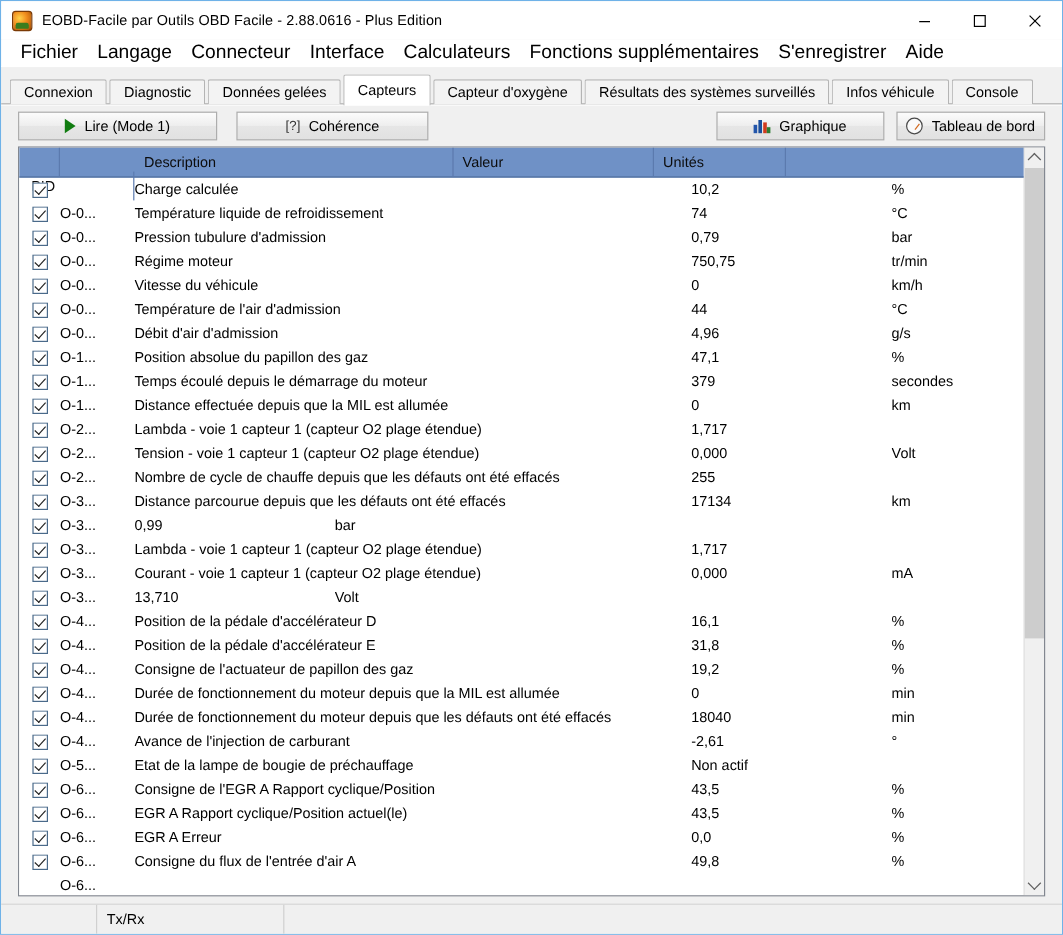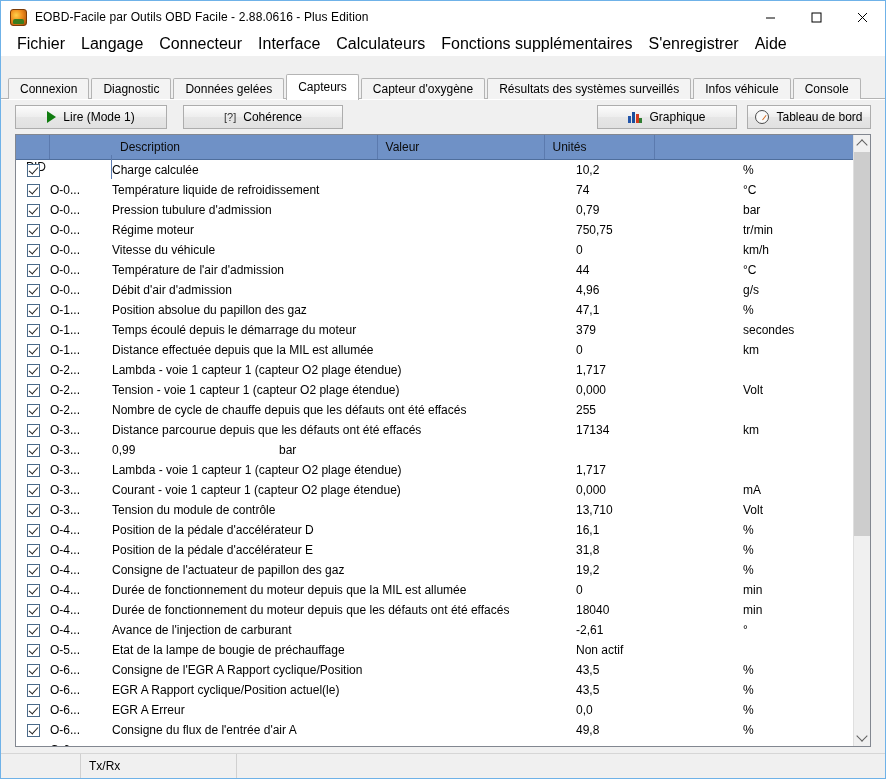--- a/index.html
+++ b/index.html
@@ -53,21 +53,21 @@
     background:#ffffff;
     display:flex;align-items:center;
     padding-left:8px;
     border-bottom:1px solid #ffffff;
   }
   .menuitem{
     padding:2px 8px;font-size:16px;color:#000;white-space:nowrap;
   }
   
   .tabstrip-wrap{
-    flex:0 0 auto;background:#f0f0f0;padding-top:16px;
+    flex:0 0 auto;background:#f0f0f0;padding-top:4px;
     position:relative;
   }
   .tabstrip{
     display:flex;align-items:flex-end;height:27px;
     padding-left:7px;
     position:relative;z-index:2;
   }
   .tab{
     height:21px;line-height:21px;
     padding:0 11px;
@@ -107,21 +107,21 @@
   }
   .tbtn{
     height:24px;
     border:1px solid #adadad;
     background:linear-gradient(#fcfcfc,#eeeeee 48%,#e6e6e6 50%,#e1e1e1);
     display:flex;align-items:center;justify-content:center;
     font-size:12px;color:#000;
     box-sizing:border-box;
     gap:7px;
   }
-  #btn-lire{width:152px;margin-right:16px;}
+  #btn-lire{width:166px;margin-right:16px;}
   #btn-coherence{width:160px;}
   #btn-graphique{width:140px;margin-right:10px;}
   #btn-tableau{width:124px;}
   .tb-right{position:absolute;right:14px;top:5px;display:flex;}
   .play-ico{
     width:0;height:0;border-left:9px solid #107c10;
     border-top:6px solid transparent;border-bottom:6px solid transparent;
   }
   .q-ico{font-size:11px;color:#333;}
   .bar-ico{display:inline-block;width:14px;height:12px;position:relative;}
@@ -465,21 +465,20 @@
               <div class="cell c-pid">O-3...</div>
               <div class="cell c-desc">Courant - voie 1 capteur 1 (capteur O2 plage étendue)</div>
               <div class="cell c-val">0,000</div>
               <div class="cell c-unit">mA</div>
             </div>
             <div class="grow">
               <div class="cell c-chk">
                 <span class="cb checked"></span>
               </div>
               <div class="cell c-pid">O-4...</div>
-              <div class="cell c-desc">Tension du module de contrôle</div>
               <div class="cell c-val">13,710</div>
               <div class="cell c-unit">Volt</div>
             </div>
             <div class="grow">
               <div class="cell c-chk">
                 <span class="cb checked"></span>
               </div>
               <div class="cell c-pid">O-4...</div>
               <div class="cell c-desc">Position de la pédale d'accélérateur D</div>
               <div class="cell c-val">16,1</div>

